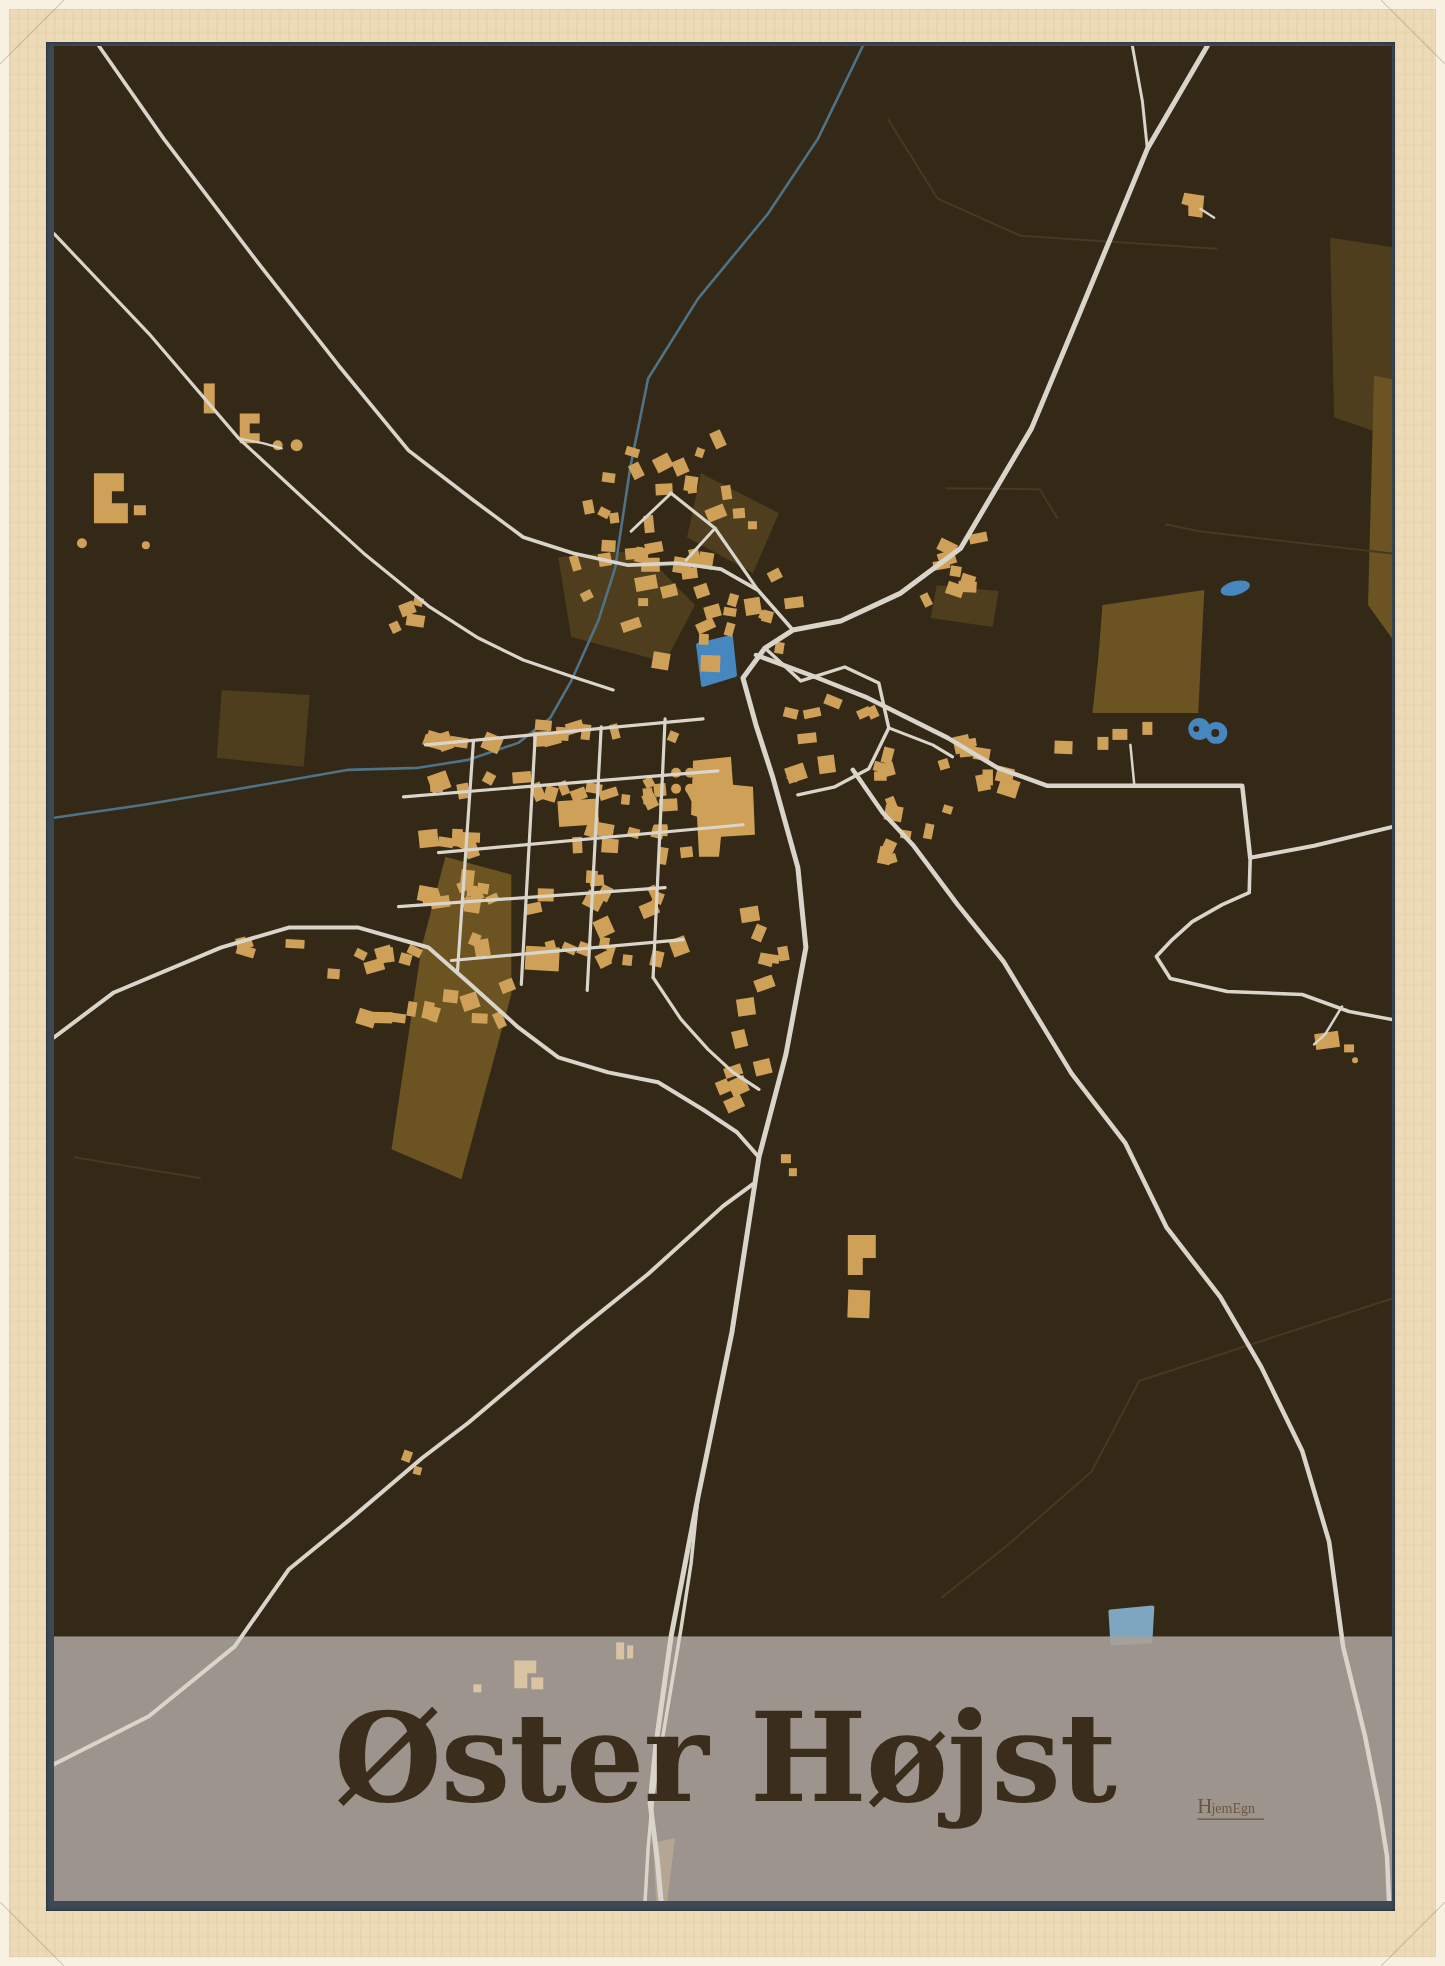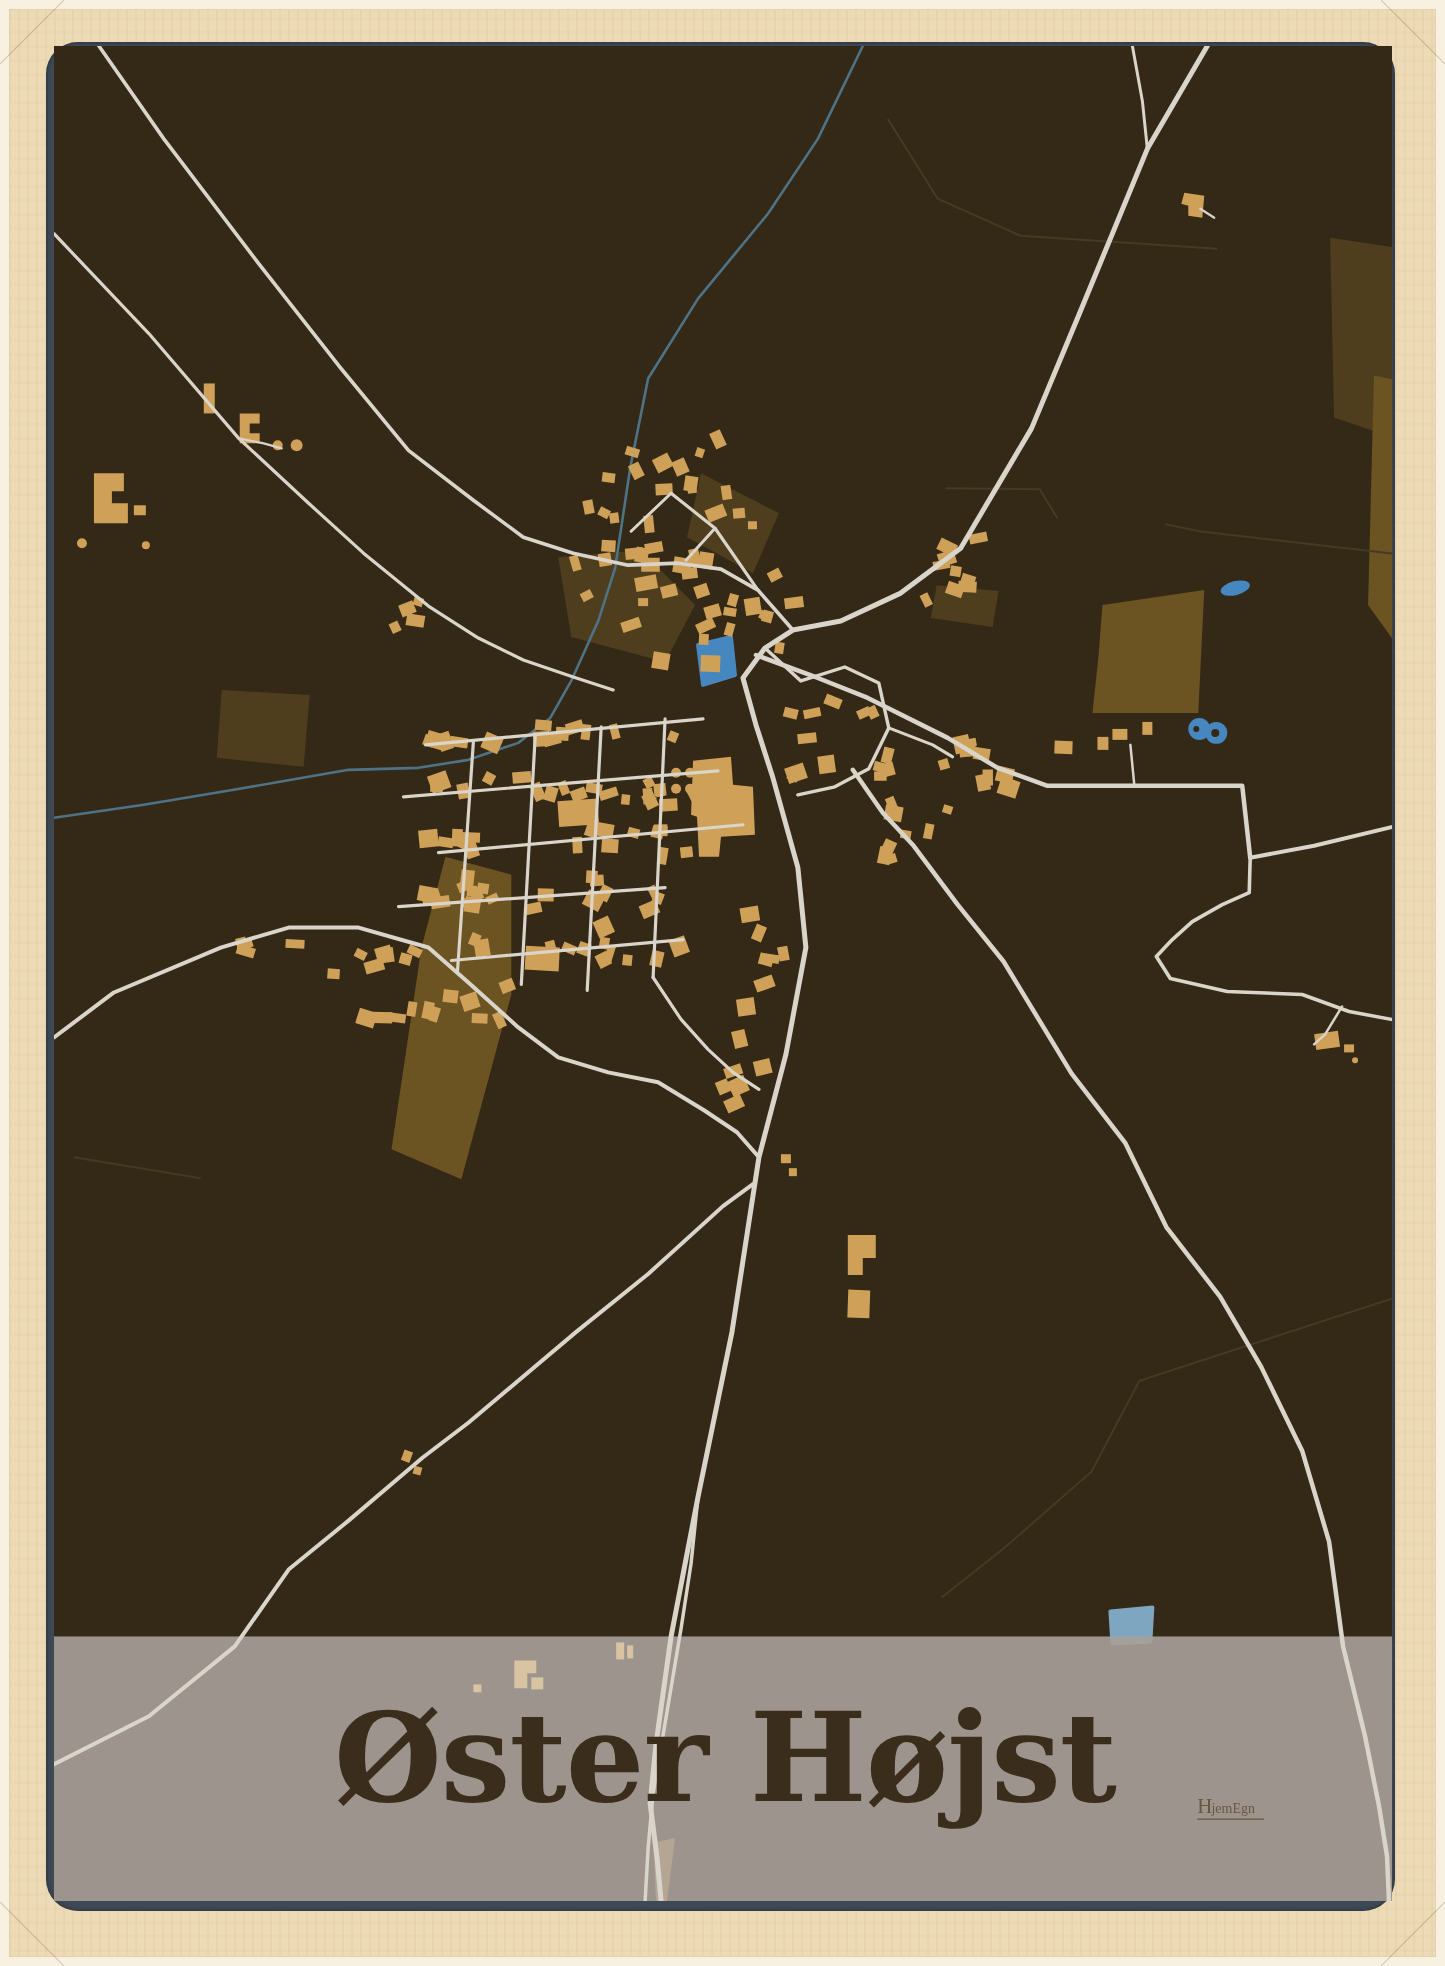--- a/index.html
+++ b/index.html
@@ -12,21 +12,21 @@
            repeating-linear-gradient(0deg, rgba(210,180,130,0.08) 0 3px, rgba(255,255,255,0.0) 3px 14px),
            #eddbb7;
          box-shadow: inset 0 0 0 9px #f8f1e2, inset 0 0 0 10px #e3d1ab;}
   .miter{position:absolute;width:64px;height:64px;pointer-events:none;}
   .miter.tl{top:0;left:0;background:linear-gradient(135deg,transparent calc(50% - 1px),rgba(120,90,50,.28),transparent calc(50% + 1px));}
   .miter.tr{top:0;right:0;background:linear-gradient(225deg,transparent calc(50% - 1px),rgba(120,90,50,.28),transparent calc(50% + 1px));}
   .miter.bl{bottom:0;left:0;background:linear-gradient(45deg,transparent calc(50% - 1px),rgba(120,90,50,.28),transparent calc(50% + 1px));}
   .miter.br{bottom:0;right:0;background:linear-gradient(315deg,transparent calc(50% - 1px),rgba(120,90,50,.28),transparent calc(50% + 1px));}
   
   .poster-slot{position:absolute;left:46px;top:42px;width:1349px;height:1869px;
-               background:#3e4956;box-shadow:inset 0 0 4px rgba(0,0,0,.45);border-radius:32px;}
+               background:#3e4956;box-shadow:inset 0 0 4px rgba(0,0,0,.45);}
   .poster{position:absolute;left:8px;top:4px;right:3px;bottom:10px;overflow:hidden;background:#342817;}
   .poster svg{display:block;width:100%;height:100%;}
 </style>
 </head>
 <body>
 
 <div class="scene">
   <div class="frame">
     <div class="miter tl"></div>
     <div class="miter tr"></div>

